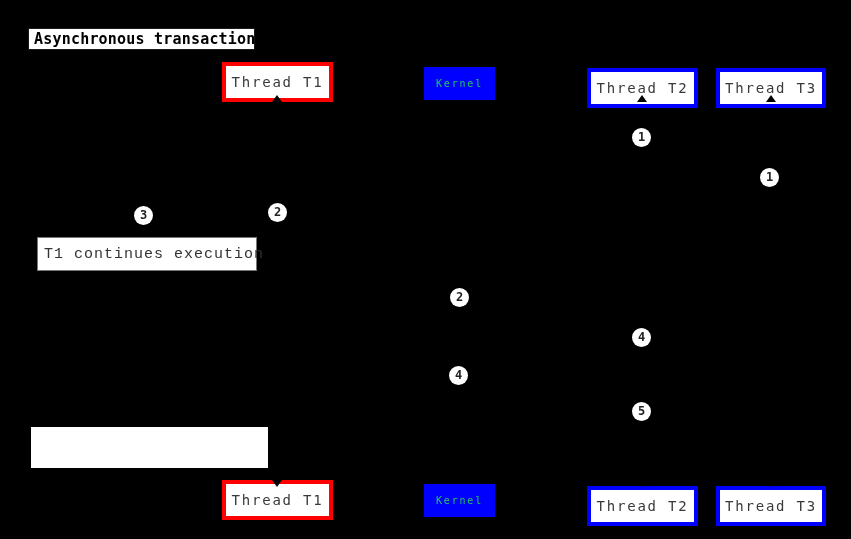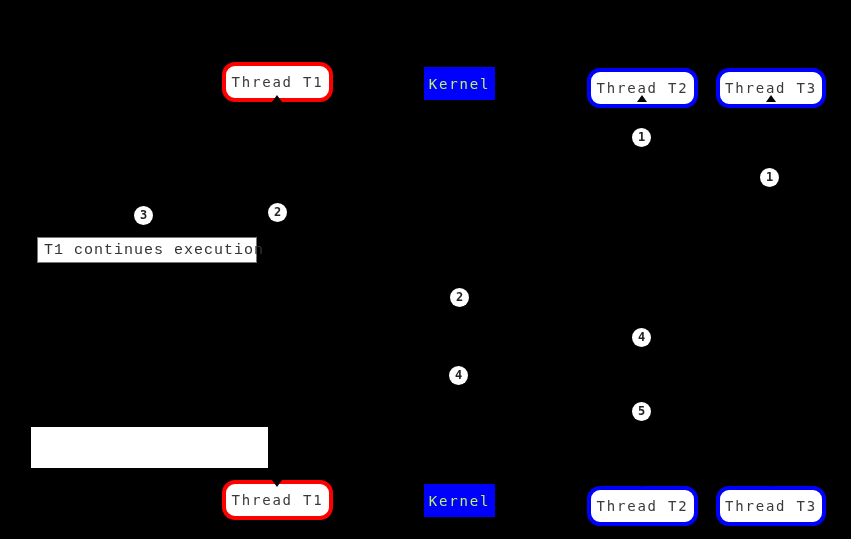--- a/index.html
+++ b/index.html
@@ -9,52 +9,53 @@
   }
   .title-box{
     position:absolute;left:28px;top:28px;width:227px;height:22px;
     background:#fff;border:1px solid #1a1a1a;box-sizing:border-box;
     font-weight:bold;font-size:15px;letter-spacing:0.2px;color:#000;
     display:flex;align-items:center;padding-left:5px;white-space:nowrap;
   }
   .pbox{
     position:absolute;box-sizing:border-box;background:#fff;
     display:flex;align-items:center;justify-content:center;
-    font-size:14px;letter-spacing:1.8px;color:#3a3a3a;white-space:nowrap;border-radius:13px;
+    font-size:14px;letter-spacing:1.8px;color:#3a3a3a;white-space:nowrap;
   }
   .red-outline{border:4px solid #ff0000;}
   .blue-outline{border:4px solid #0000ff;margin-top:6px;}
   .kernel{
-    position:absolute;background:#0000ff;color:#bef264;
+    position:absolute;background:#0000ff;color:#22c55e;
     display:flex;align-items:center;justify-content:center;
-    font-size:14px;letter-spacing:1.8px;white-space:nowrap;
+    font-size:10px;letter-spacing:1.8px;white-space:nowrap;
   }
   .circle{
     position:absolute;width:19px;height:19px;border-radius:50%;background:#fff;
     color:#222;display:flex;align-items:center;justify-content:center;
     font-size:12px;font-weight:bold;line-height:19px;
   }
   .note{
-    position:absolute;left:37px;top:237px;width:220px;height:26px;
+    position:absolute;left:37px;top:237px;width:220px;height:34px;
     background:#fff;border:1px solid #777;box-sizing:border-box;
     font-family:"Liberation Mono",monospace;font-size:15px;letter-spacing:1px;
     color:#333;display:flex;align-items:center;padding-left:6px;white-space:nowrap;
   }
   .blank-note{
     position:absolute;left:31px;top:427px;width:237px;height:41px;background:#fff;
   }
   .notch{position:absolute;width:0;height:0;z-index:2;}
   .notch-up{border-left:5px solid transparent;border-right:5px solid transparent;border-bottom:7px solid #000;}
   .notch-down{border-left:5px solid transparent;border-right:5px solid transparent;border-top:7px solid #000;}
 </style>
 </head>
 <body>
 
 <div class="stage">
 
+  <div class="title-box">Asynchronous transaction</div>
 
   <div class="pbox red-outline" style="left:222px;top:62px;width:111px;height:40px">Thread T1</div>
   <div class="kernel" style="left:424px;top:67px;width:71px;height:33px">Kernel</div>
   <div class="pbox blue-outline" style="left:587px;top:62px;width:111px;height:40px">Thread T2</div>
   <div class="pbox blue-outline" style="left:716px;top:62px;width:110px;height:40px">Thread T3</div>
 
   <div class="notch notch-up" style="left:272px;top:95px"></div>
   <div class="notch notch-up" style="left:637px;top:95px"></div>
   <div class="notch notch-up" style="left:766px;top:95px"></div>
 

